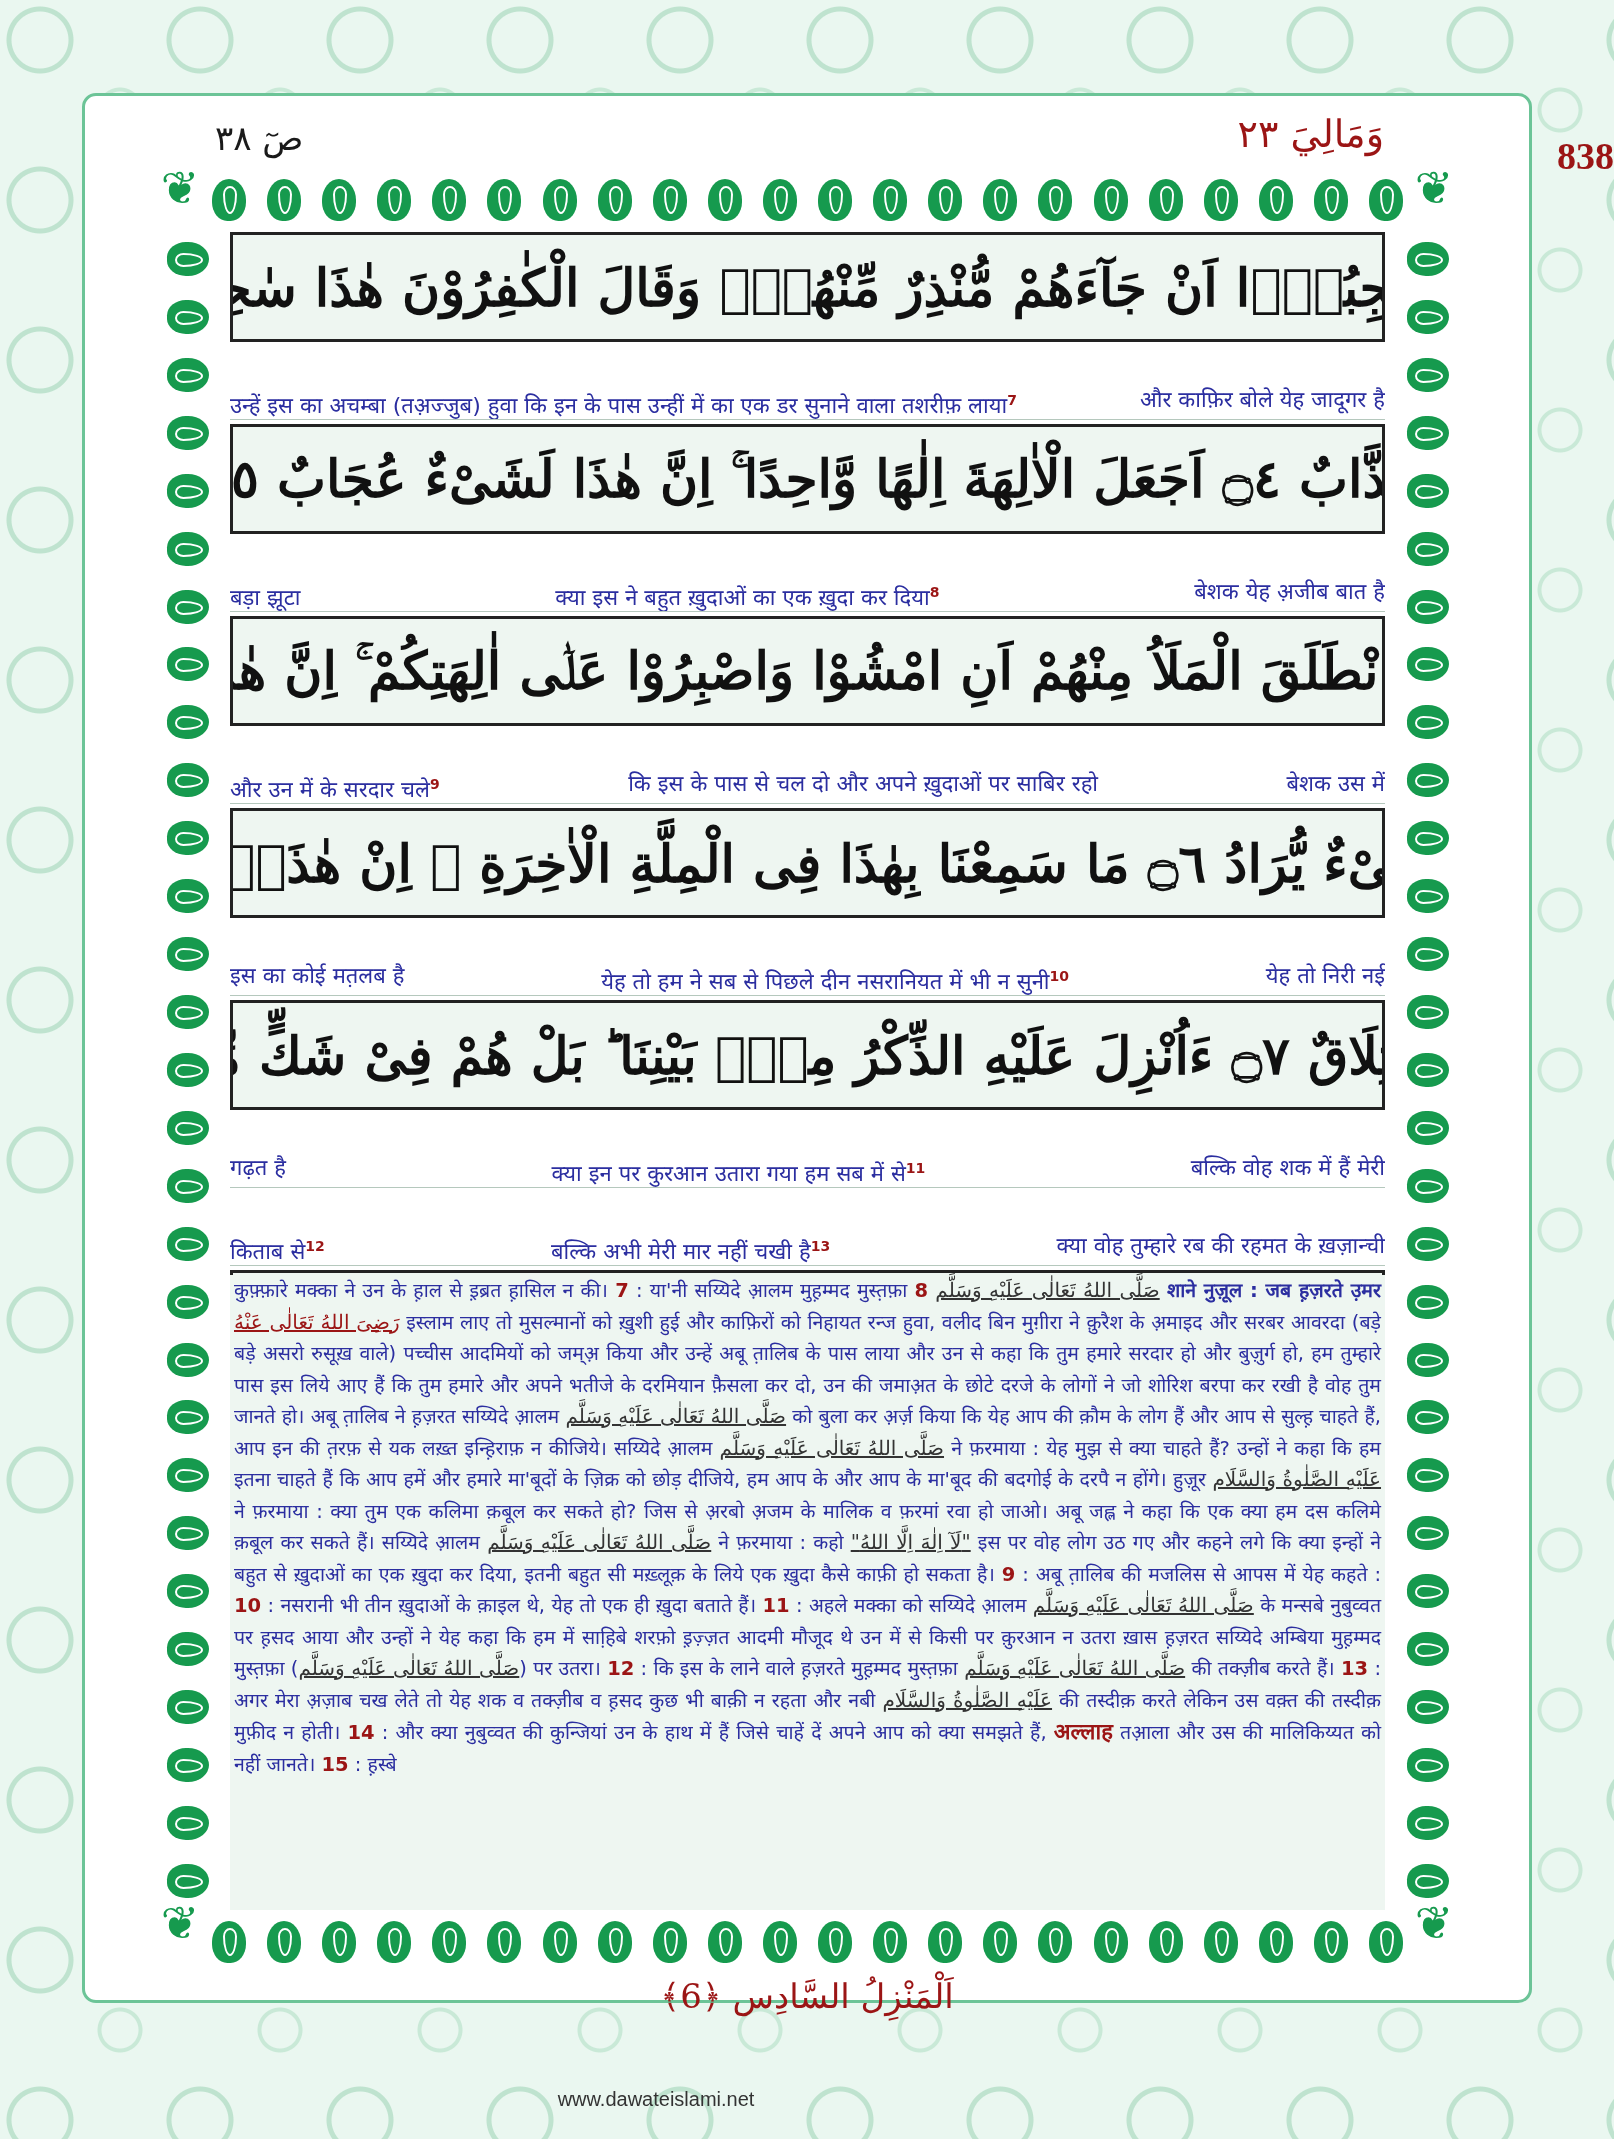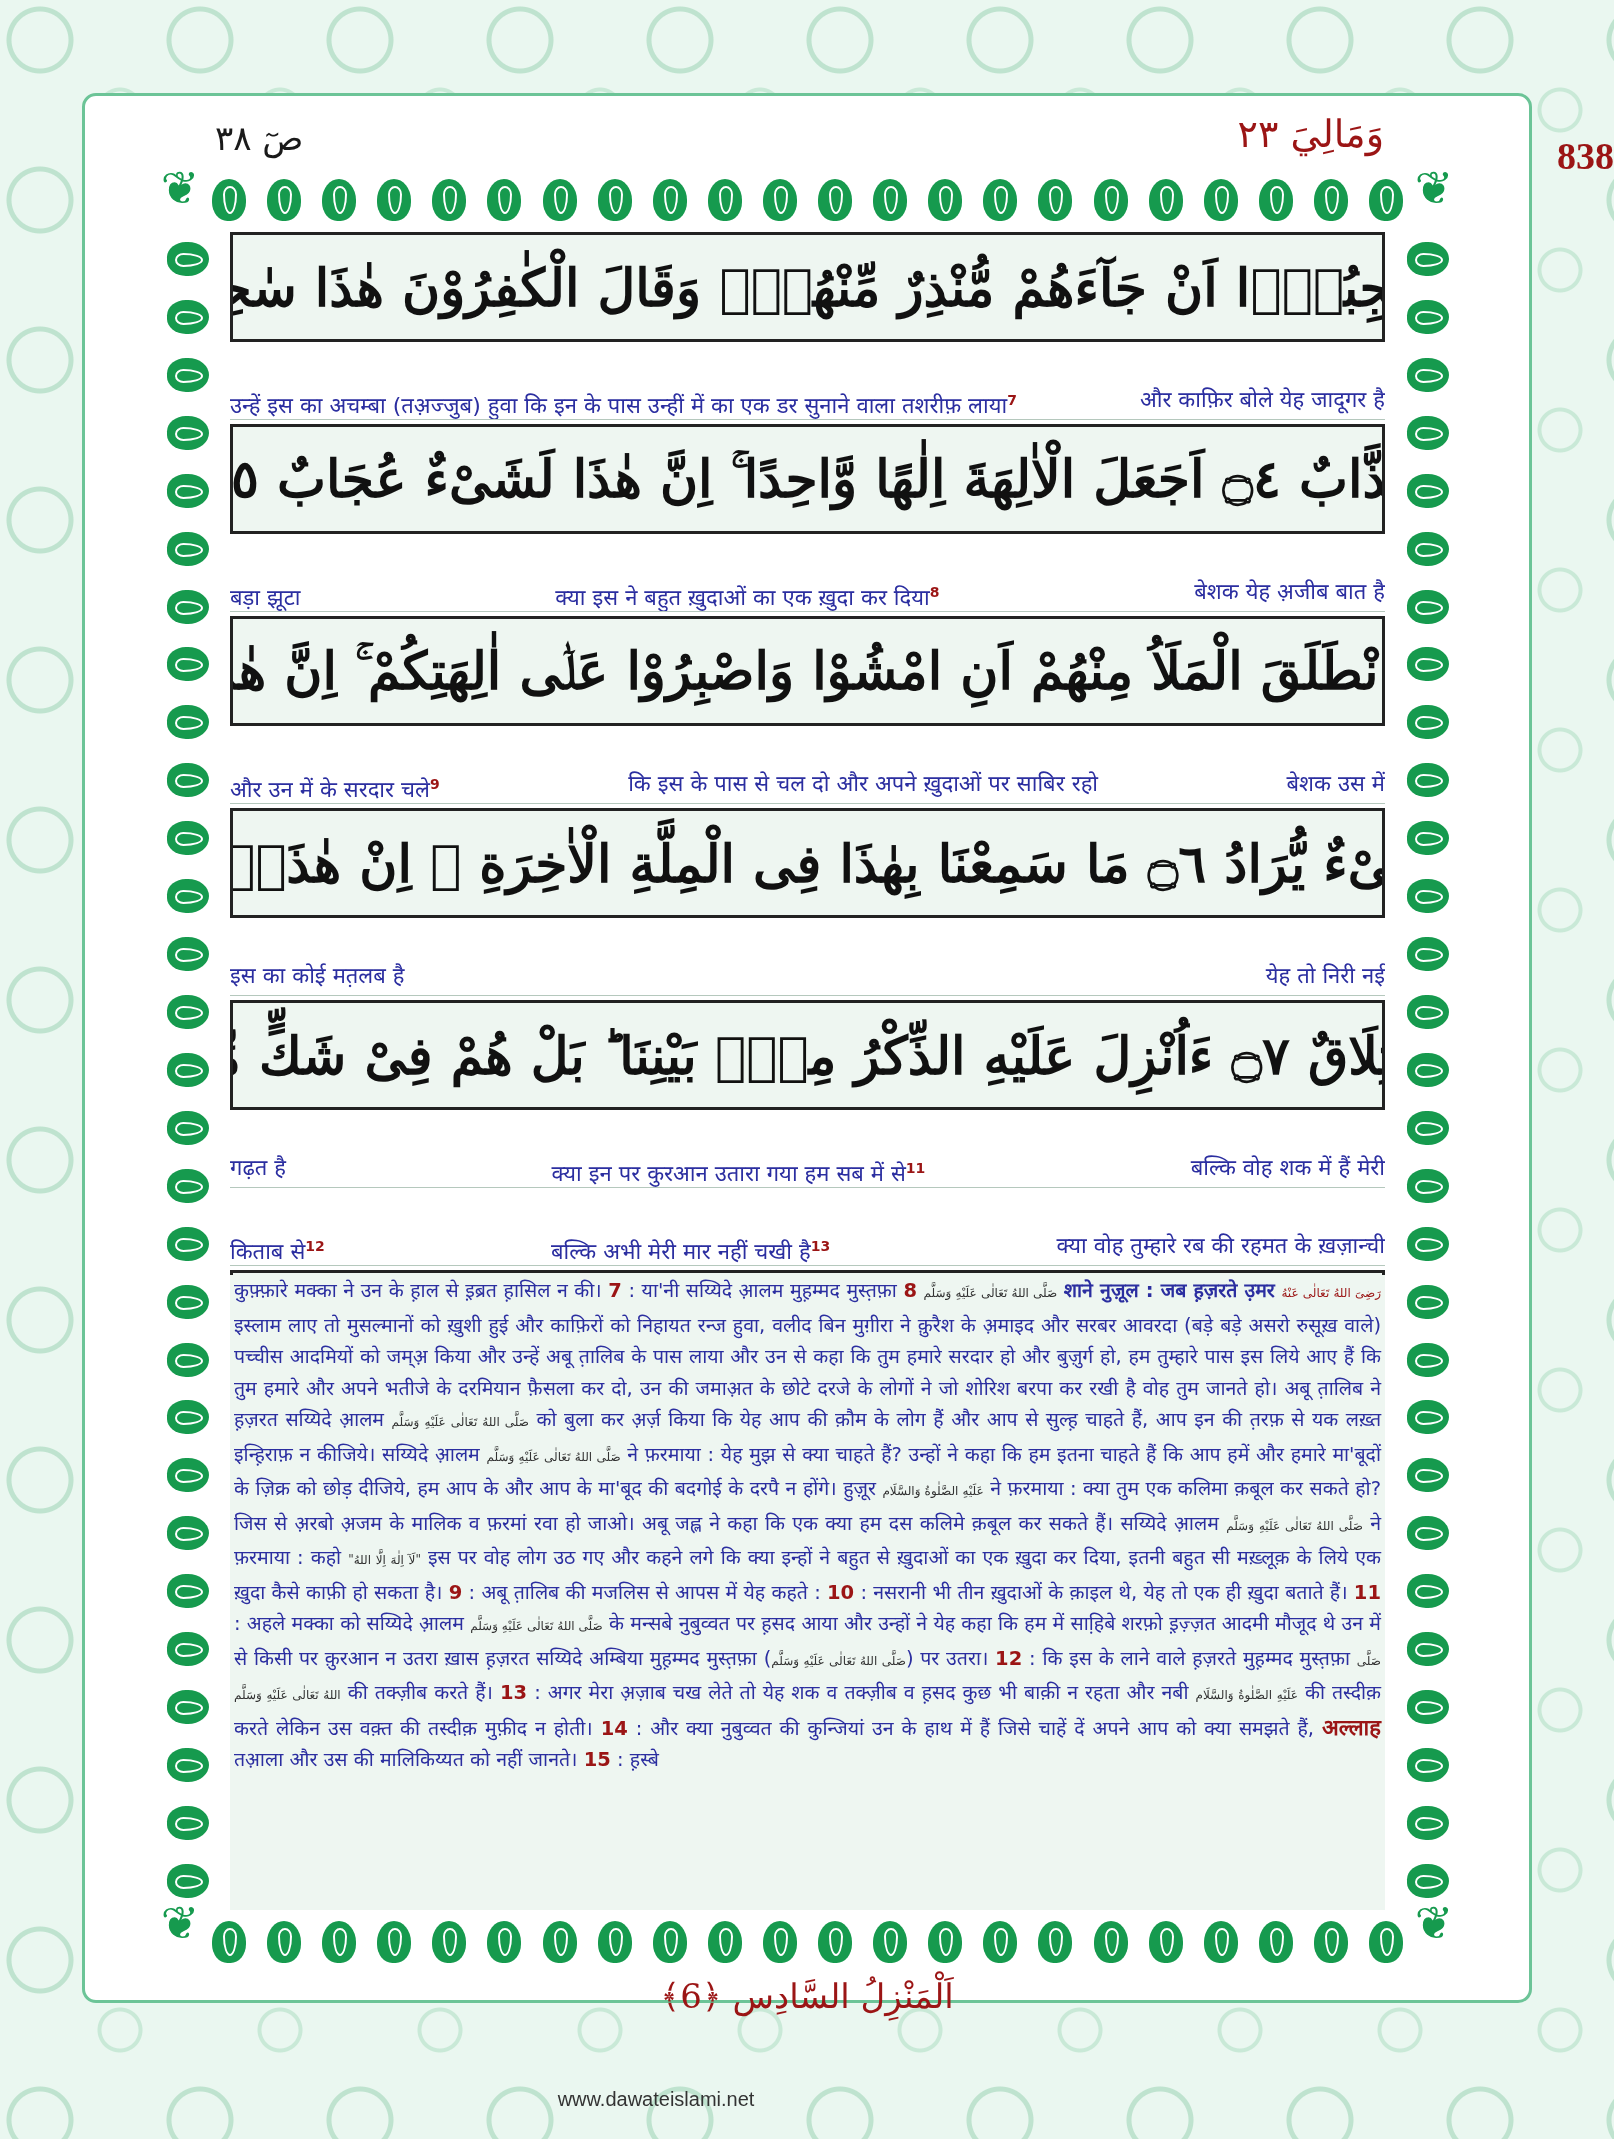--- a/index.html
+++ b/index.html
@@ -42,21 +42,21 @@
   .trans {
     height:38px; line-height:38px; font-family:"DejaVu Sans", sans-serif; font-size:22px; color:#2b2ea0;
     display:flex; justify-content:space-between; white-space:nowrap; overflow:hidden; border-bottom:1px solid #b5c8bd; margin-bottom:4px;margin-top:39px;
   }
   .trans sup { color:#9b1515; font-weight:bold; font-size:14px; }
   .notes {
     position:absolute; left:230px; top:1275px; width:1155px; height:635px; background:#eef6f1;
     font-family:"DejaVu Sans", sans-serif; font-size:19.5px; line-height:31.5px; color:#2b2ea0; text-align:justify; padding:0 4px; box-sizing:border-box;
   }
   .notes .num { color:#9b1515; font-weight:bold; }
-  .notes .ar { color:#333; font-family:"DejaVu Serif", serif; font-size:12px; }
+  .notes .ar { color:#333; font-family:"DejaVu Serif", serif; font-size:20px;text-decoration:underline; }
   .notes .ar.red { color:#9b1515; }
   .notes .allah { color:#9b1515; font-weight:bold; font-size:22px; }
   .manzil { position:absolute; left:0; width:1614px; top:1976px; text-align:center; font-family:"DejaVu Serif", serif; font-size:34px; color:#9b1515; direction:rtl; }
   .site { position:absolute; left:0; width:1312px; top:2088px; text-align:center; font-family:"Liberation Sans", sans-serif; font-size:20px; color:#333; }
 </style>
 </head>
 <body>
 
 <div class="bg-pattern"></div>
 <div class="page"></div>
@@ -198,20 +198,21 @@
   <div class="verse">وَانْطَلَقَ الْمَلَاُ مِنْهُمْ اَنِ امْشُوْا وَاصْبِرُوْا عَلٰۤى اٰلِهَتِكُمْ ۚ اِنَّ هٰذَا</div>
   <div class="trans">
     <span><span>और उन में के सरदार चले</span><sup>9</sup></span>
     <span><span>कि इस के पास से चल दो और अपने ख़ुदाओं पर साबिर रहो</span></span>
     <span><span>बेशक उस में</span></span>
   </div>
 
   <div class="verse">لَشَیْءٌ یُّرَادُ ۝٦ مَا سَمِعْنَا بِهٰذَا فِی الْمِلَّةِ الْاٰخِرَةِ ۚ اِنْ هٰذَاۤ اِلَّا</div>
   <div class="trans">
     <span><span>इस का कोई मत़लब है</span></span>
+    <span><span>येह तो हम ने सब से पिछले दीन नसरानियत में भी न सुनी</span><sup>10</sup></span>
     <span><span>येह तो निरी नई</span></span>
   </div>
 
   <div class="verse">اخْتِلَاقٌ ۝٧ ءَاُنْزِلَ عَلَیْهِ الذِّكْرُ مِنْۢ بَیْنِنَا ؕ بَلْ هُمْ فِیْ شَكٍّ مِّنْ</div>
   <div class="trans">
     <span><span>गढ़त है</span></span>
     <span><span>क्या इन पर कुरआन उतारा गया हम सब में से</span><sup>11</sup></span>
     <span><span>बल्कि वोह शक में हैं मेरी</span></span>
   </div>
 

